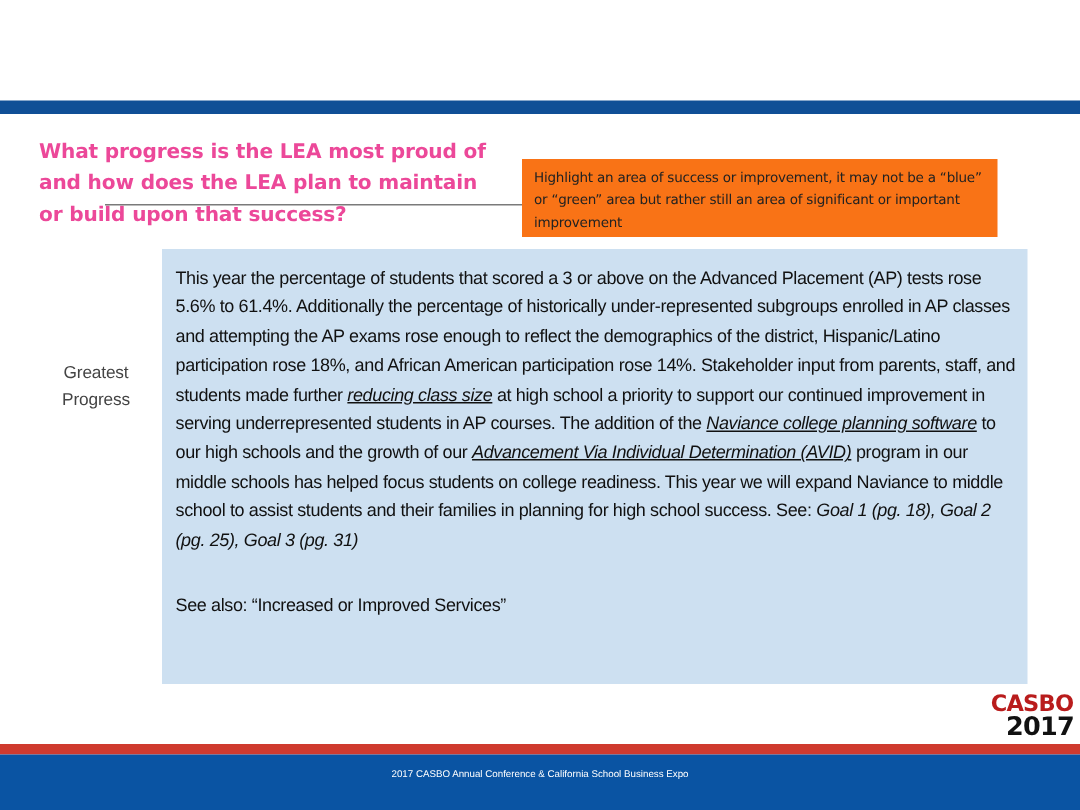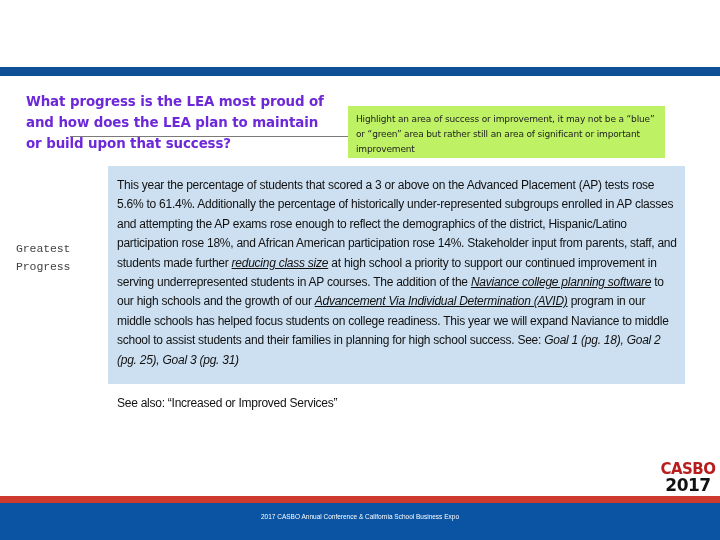--- a/index.html
+++ b/index.html
@@ -3,45 +3,45 @@
 <meta charset="utf-8">
 <style>
   * { box-sizing: border-box; margin: 0; padding: 0; }
   html, body { width: 720px; height: 540px; overflow: hidden; background: #ffffff; }
   body { position: relative; font-family: "Liberation Sans", "DejaVu Sans", sans-serif; }
 
   .top-bar { position: absolute; left: 0; top: 67px; width: 720px; height: 9px; background: #0f4f96; }
 
   .question { position: absolute; left: 26px; top: 91px; width: 310px;
     font-family: "DejaVu Sans", sans-serif; font-weight: bold; font-size: 13.4px; line-height: 21px;
-    color: #6d28d9; letter-spacing: -0.1px; }
+    color: #ec4899; letter-spacing: -0.1px; }
 
   .connector { position: absolute; left: 70px; top: 136px; width: 280px; height: 1px; background: #7a7a7a; }
 
   .hint-box { position: absolute; left: 348px; top: 106px; width: 317px; height: 52px;
-    background: #bef264; padding: 6px 8px 0 8px;
+    background: #f97316; padding: 6px 8px 0 8px;
     font-family: "DejaVu Sans", sans-serif; font-size: 9px; line-height: 15px; color: #222; letter-spacing: -0.15px; }
 
-  .row-label { position: absolute; left: 16px; top: 240px; width: 72px; 
-    font-family: Liberation Mono, monospace; font-size: 11.5px; line-height: 18px; color: #444; letter-spacing: -0.1px; }
+  .row-label { position: absolute; left: 28px; top: 240px; width: 72px; text-align: center;
+    font-family: Liberation Sans, sans-serif; font-size: 11.5px; line-height: 18px; color: #444; letter-spacing: -0.1px; }
 
-  .content-box { position: absolute; left: 108px; top: 166px; width: 577px; height: 218px;
+  .content-box { position: absolute; left: 108px; top: 166px; width: 577px; height: 290px;
     background: #cde0f1; padding: 10px 8px 0 9px;
     font-family: "Liberation Sans", sans-serif; font-size: 12px; line-height: 19.4px; color: #111;
     letter-spacing: -0.25px; }
   .content-box p { margin: 0; }
   .content-box .link { text-decoration: underline; font-style: italic; }
   .content-box .ref { font-style: italic; }
   .content-box .see-also { margin-top: 24px; }
 
   .logo { position: absolute; left: 660px; top: 462px; width: 56px; text-align: center; }
   .logo-casbo { display: block; font-family: "DejaVu Sans", sans-serif; font-weight: bold; font-size: 15px;
     line-height: 15px; color: #b91c1c; letter-spacing: -0.5px; }
   .logo-year { display: block; font-family: "DejaVu Sans", sans-serif; font-weight: bold; font-size: 17px;
-    line-height: 17px; color: #111; letter-spacing: -0.5px; }
+    line-height: 17px; color: #111; letter-spacing: -0.5px; text-align: right; }
 
   .footer-red { position: absolute; left: 0; top: 496px; width: 720px; height: 7px; background: #cf3a2e; }
   .footer-blue { position: absolute; left: 0; top: 503px; width: 720px; height: 37px; background: #0a54a3; }
   .footer-text { position: absolute; left: 0; top: 513px; width: 720px; text-align: center;
     font-family: "Liberation Sans", sans-serif; font-size: 6.5px; color: #ffffff; }
 </style>
 </head>
 <body>
 
 <div class="top-bar"></div>

